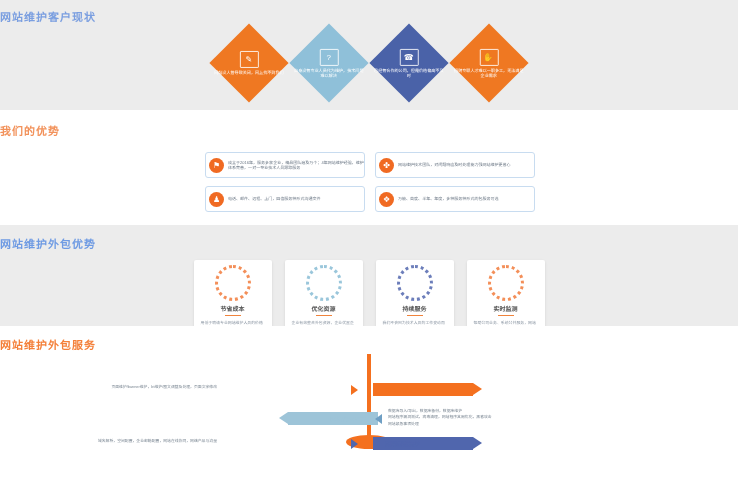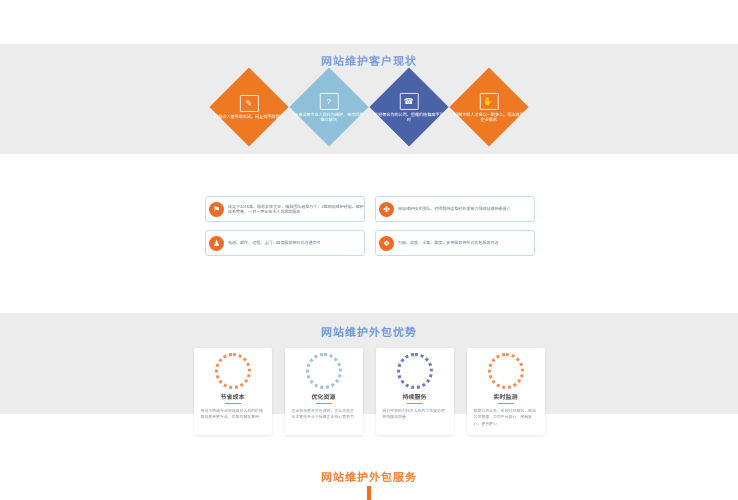--- a/index.html
+++ b/index.html
@@ -16,25 +16,23 @@
     -webkit-font-smoothing: antialiased;
   }
   .page { position: relative; width: 738px; height: 500px; }
 
   
   .section { position: relative; width: 100%; box-sizing: border-box; }
   .sec-gray  { background: #ececec; }
   .sec-white { background: #ffffff; }
 
   .sec-title {
-    text-align: center;
     font-size: 11px;
     font-weight: bold;
     letter-spacing: 1px;
-    margin-top: 44px;
   }
   .t-blue   { color: #7b9fe0; }
   .t-orange { color: #f2925b; }
   .t-blue2  { color: #6f9be3; }
   .t-orange2{ color: #f4803a; }
 
   
   #sec-status { height: 110px; }
   #sec-status .sec-title { padding-top: 8px; }
   .diamond-row {
@@ -320,20 +318,21 @@
         <div class="diamond-inner">
           <div class="dm-icon">✋</div>
           <span class="dm-text">招聘专职人才难以一职多工，无法满足企业需求</span>
         </div>
       </div>
 
     </div>
   </section>
 
   <section class="section sec-white" id="sec-adv">
+    <div class="sec-title t-orange">我们的优势</div>
 
     <div class="adv-grid">
 
       <div class="adv-box">
         <div class="adv-ico">⚑</div>
         <div class="adv-txt">成立于2016年，服务多家企业，精品团队遍及万个；4年网站维护经验，维护体系完善，一对一专业技术人员跟踪服务</div>
       </div>
 
       <div class="adv-box">
         <div class="adv-ico">✤</div>

